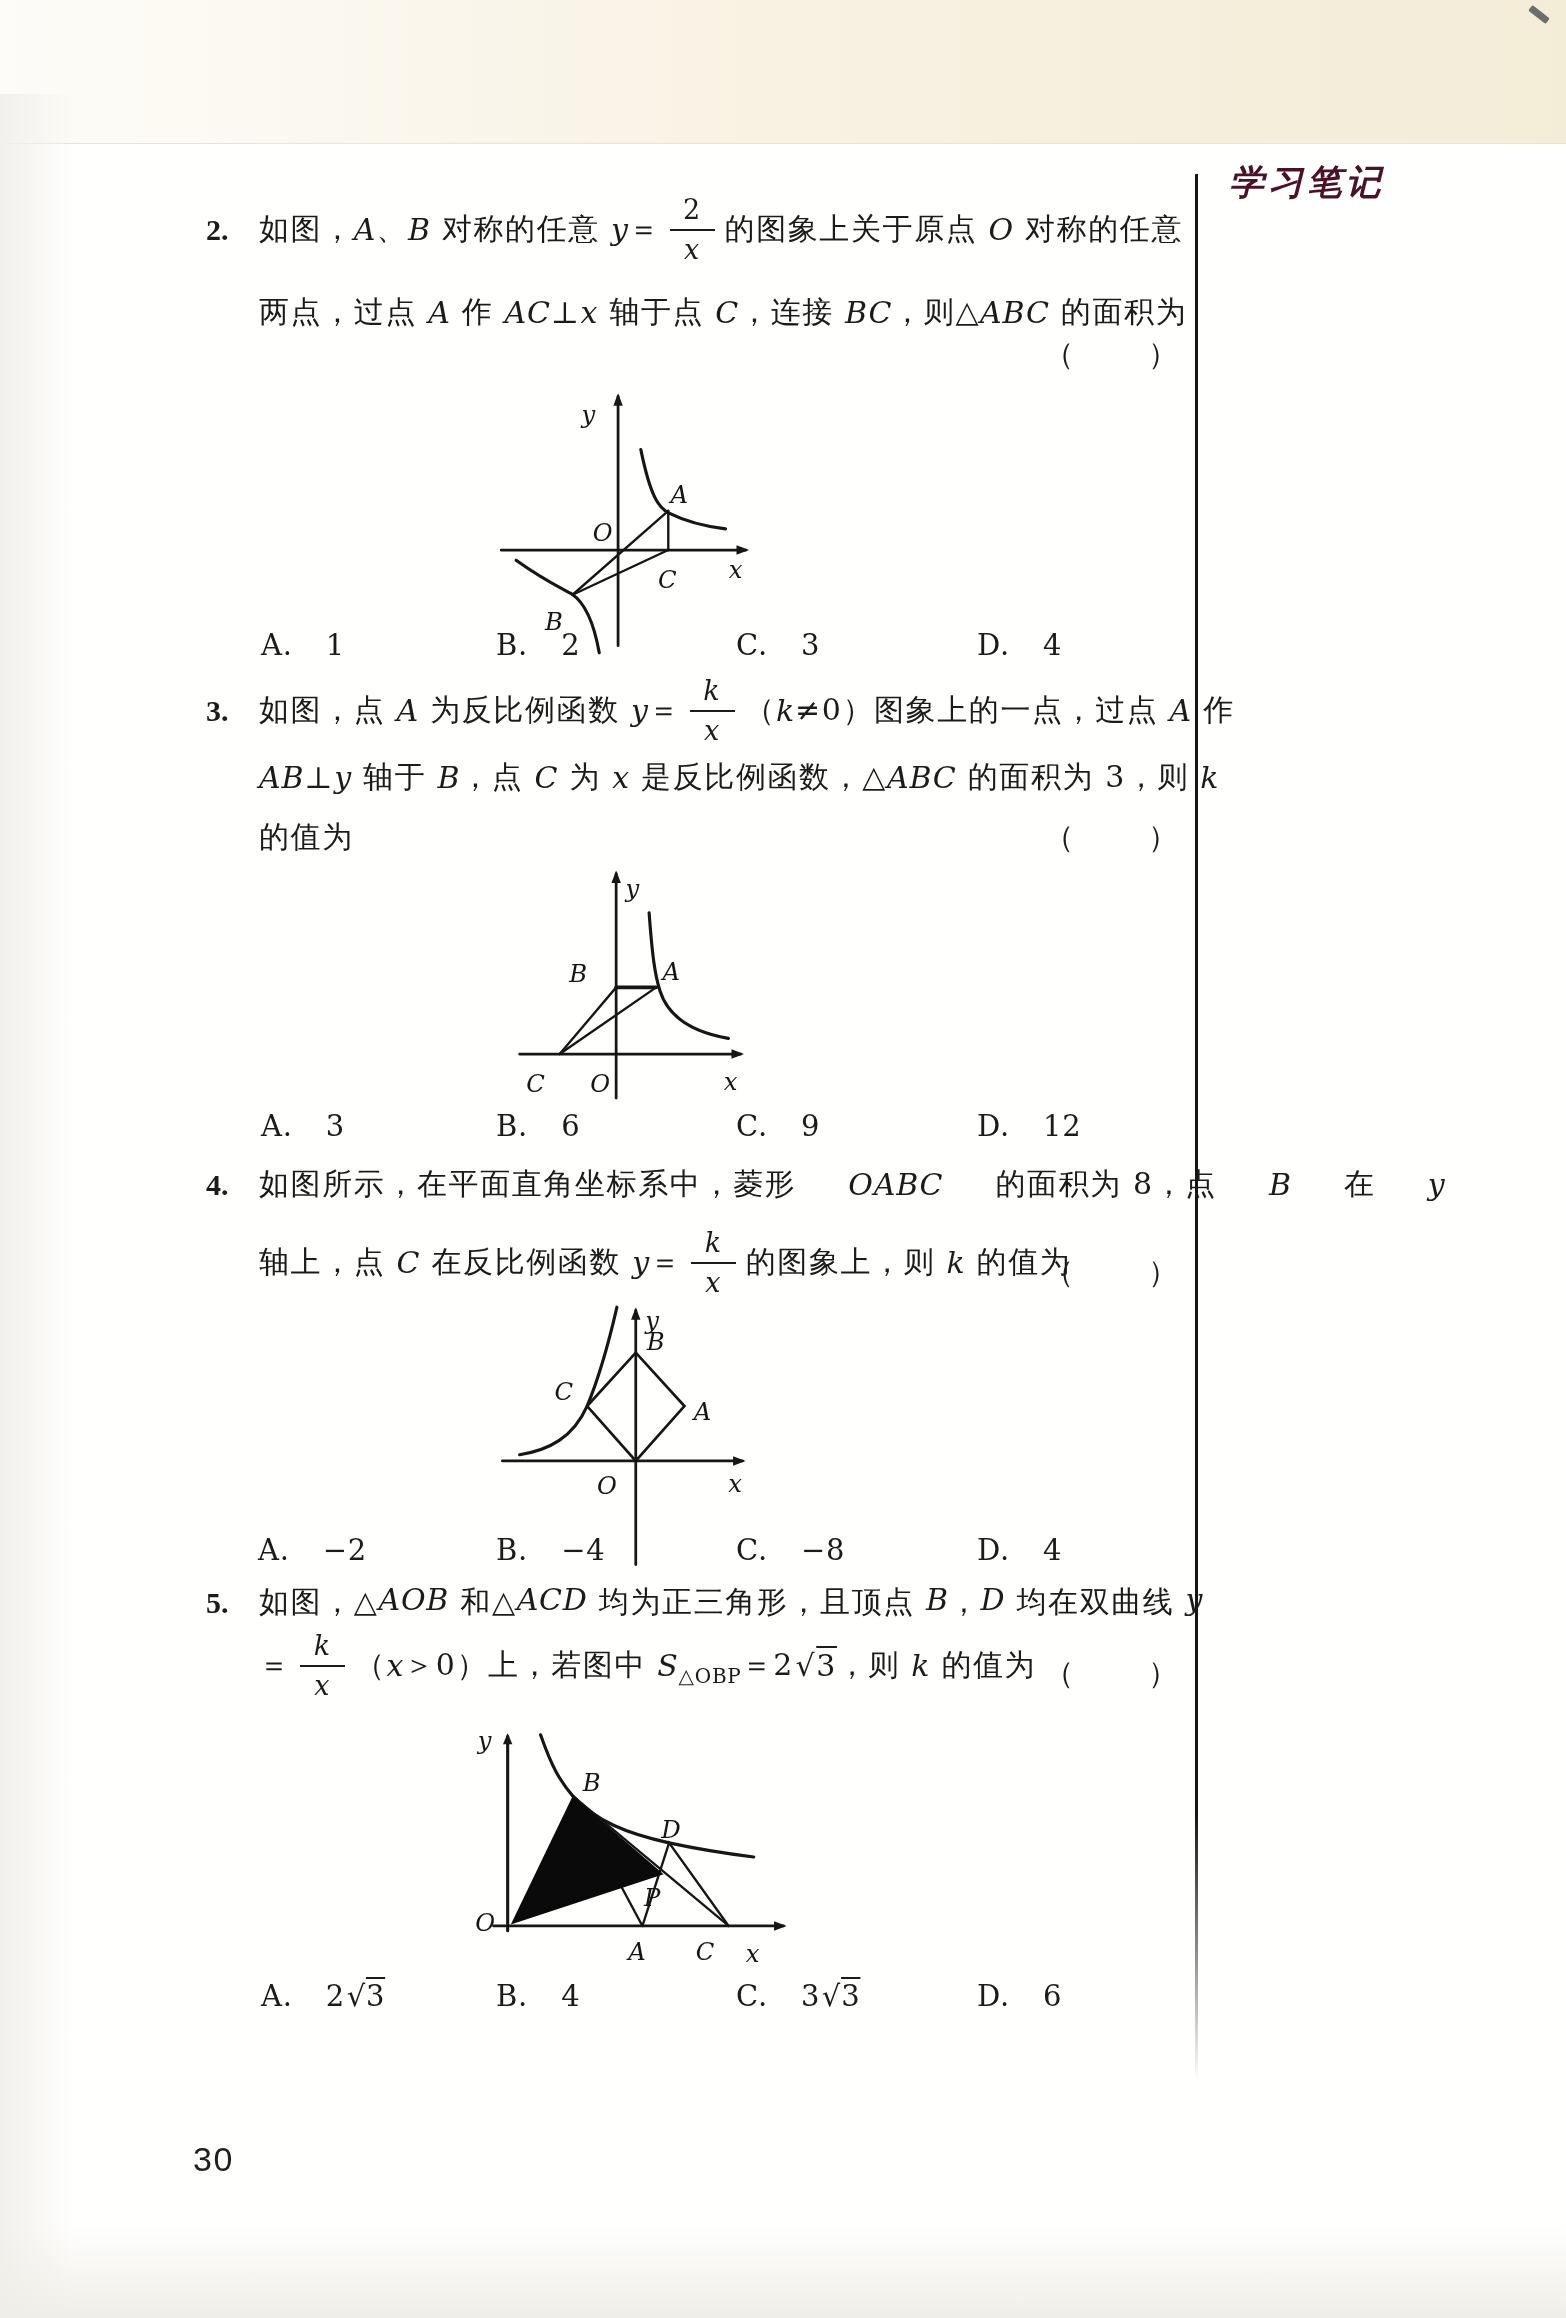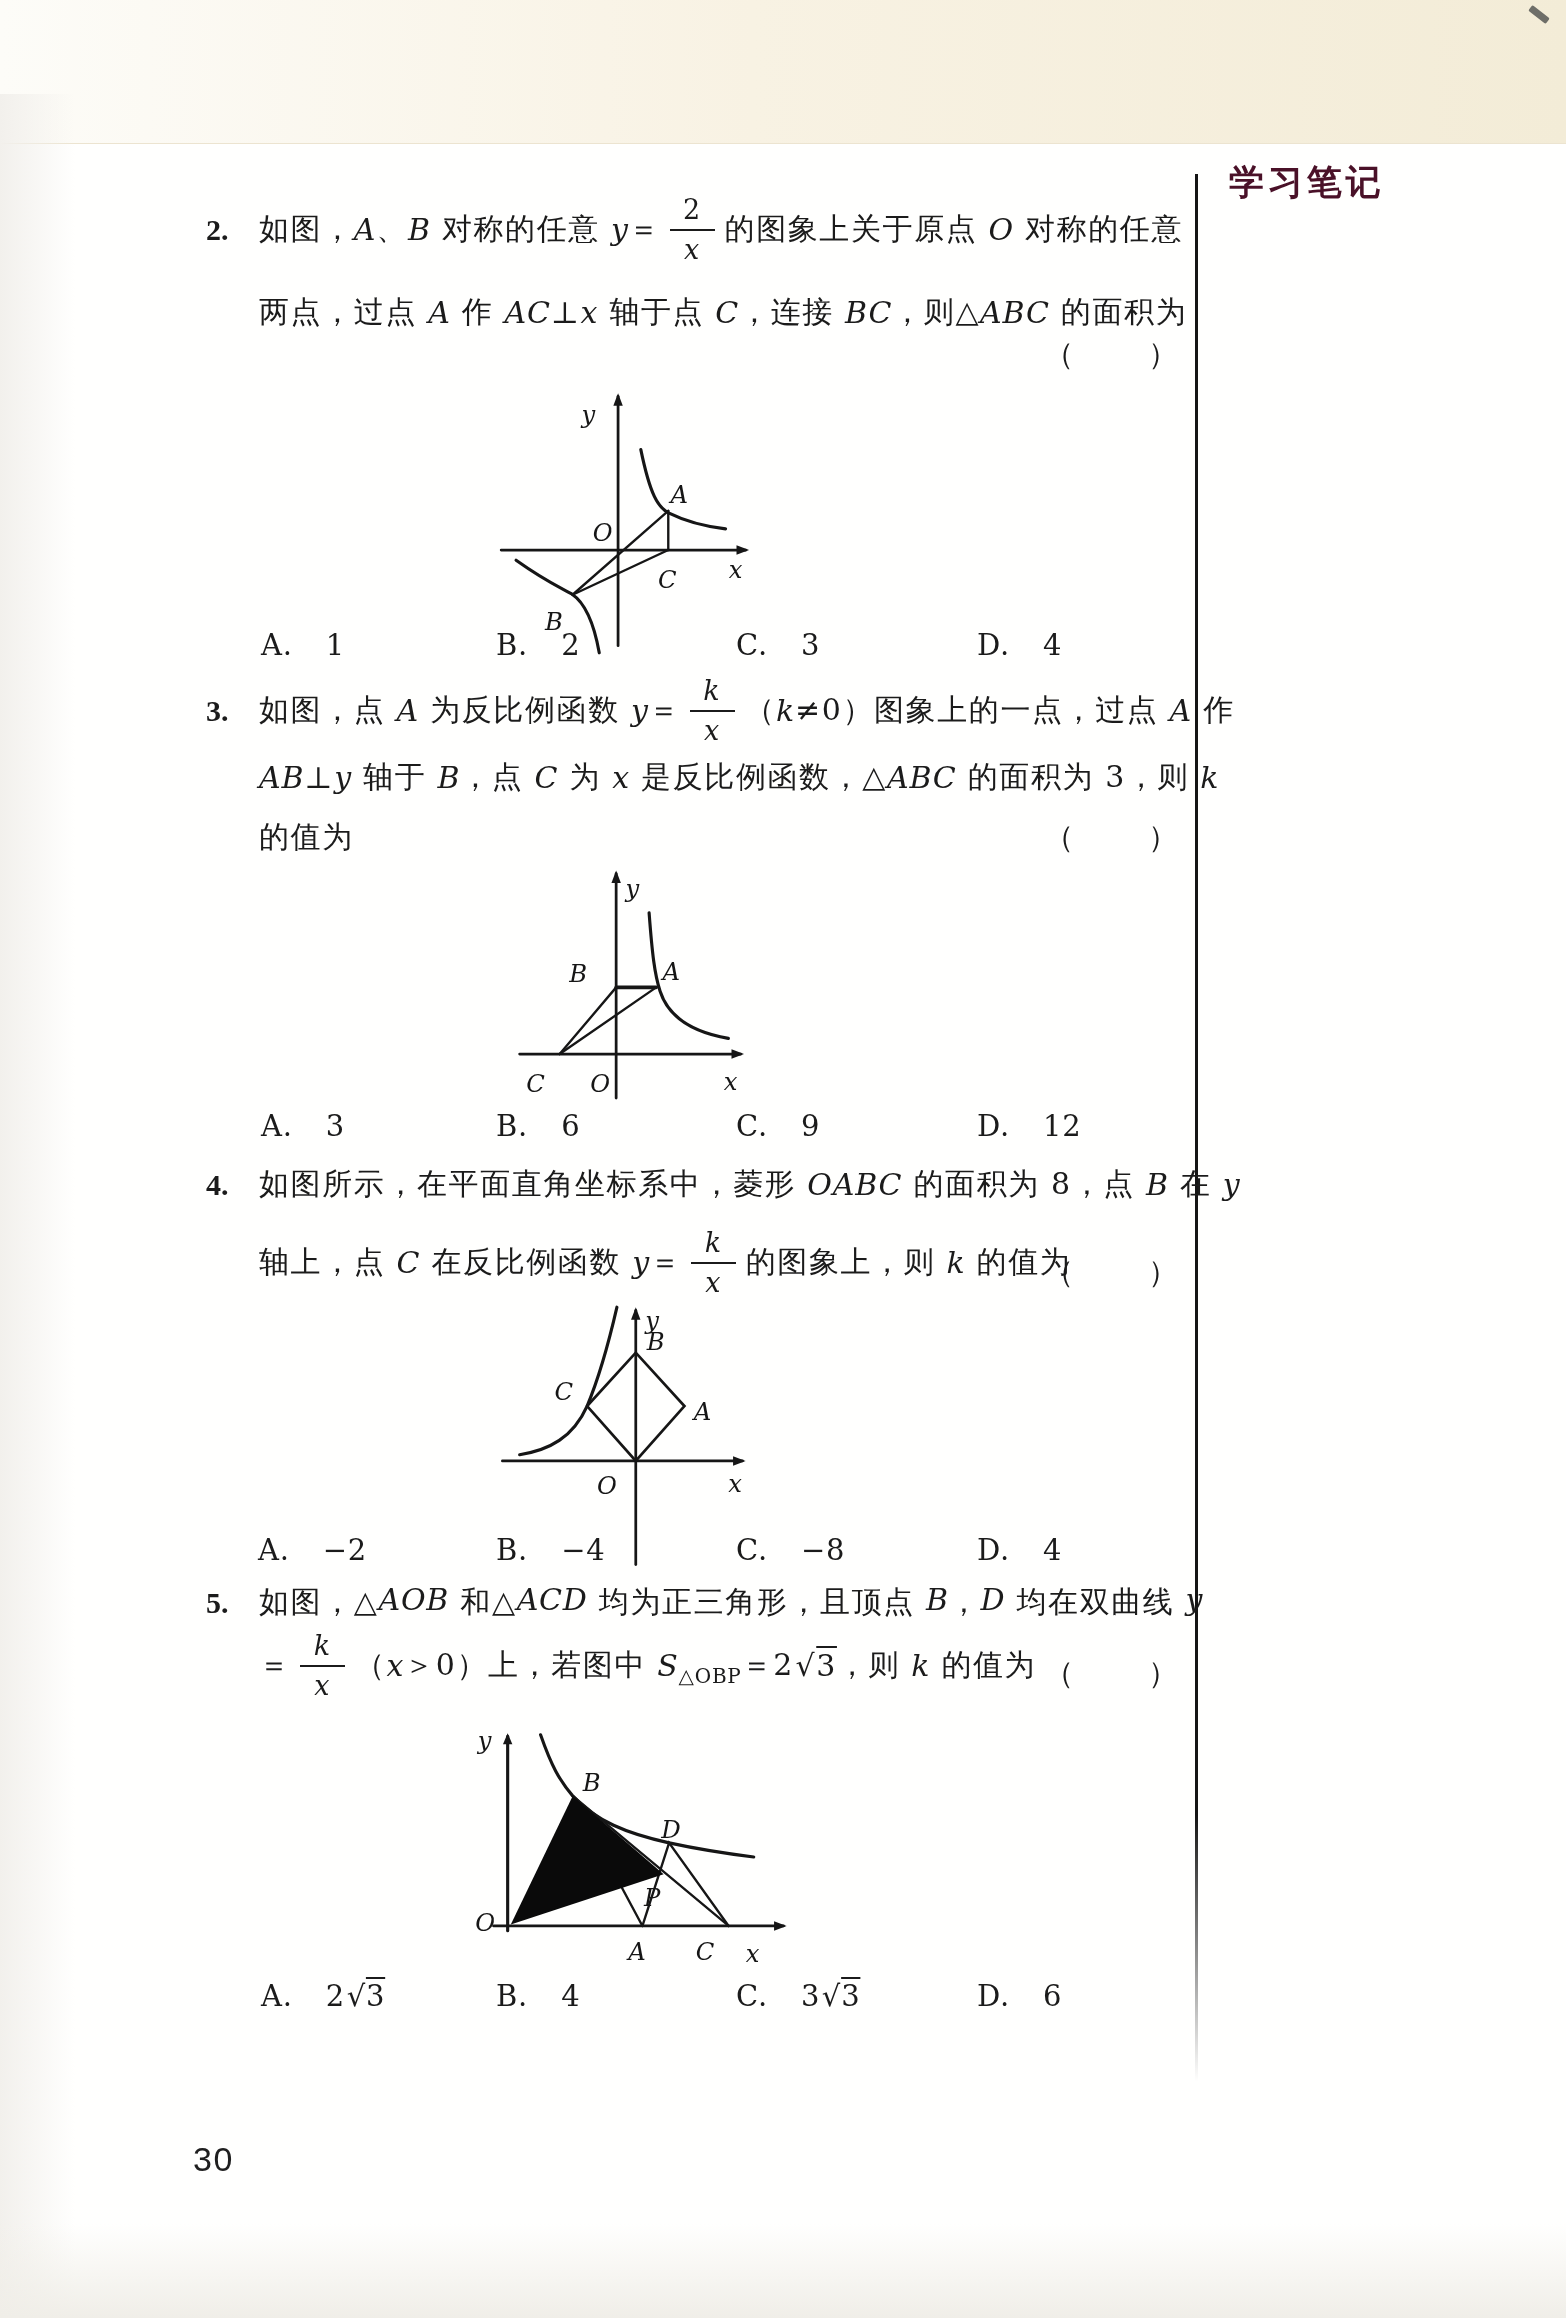--- a/index.html
+++ b/index.html
@@ -10,21 +10,21 @@
         border-bottom:0.8px solid #ece4d0;}
   .left-tint{position:absolute;left:0;top:94px;width:75px;height:2224px;
         background:linear-gradient(90deg,#f2f0ec 0%,rgba(255,255,255,0) 100%);}
   .bottom-tint{position:absolute;left:0;top:2224px;width:1566px;height:94px;
         background:linear-gradient(180deg,rgba(255,255,255,0) 0%,#f0eee8 100%);}
   .corner-mark{position:absolute;left:1528px;top:11px;width:22px;height:7px;background:#6e6e68;
         transform:rotate(38deg);border-radius:1.6px;}
   .vrule{position:absolute;left:1195px;top:174px;width:3.1px;height:1908px;
         background:linear-gradient(180deg,#151515 0%,#151515 86%,rgba(21,21,21,0) 100%);}
   .note-header{position:absolute;left:1229px;top:159px;font-size:35px;font-weight:bold;
-        color:#4a1128;letter-spacing:3.9px;font-family:"DejaVu Sans",sans-serif;white-space:pre;}
+        color:#4a1128;letter-spacing:3.9px;font-family:"DejaVu Sans",sans-serif;white-space:pre;font-style:italic;}
   .page-number{position:absolute;left:193px;top:2140px;font-size:34px;letter-spacing:1.6px;
         color:#1f1f1f;font-family:"Liberation Sans",sans-serif;}
   .line{position:absolute;display:flex;align-items:center;font-size:30px;letter-spacing:1.6px;
         white-space:pre;color:#1b1b1b;}
   .qnum{font-weight:bold;width:53px;letter-spacing:0;flex:none;font-family:"Liberation Serif",serif;}
   .s-it{font-style:italic;font-family:"DejaVu Serif",serif;letter-spacing:0.8px;}
   .s-sub{font-size:20px;position:relative;top:10.2px;letter-spacing:0.8px;}
   .s-ov{text-decoration:overline;text-decoration-thickness:1.6px;}
   .s-rt{margin-left:1.6px;}
   .frac{display:inline-flex;flex-direction:column;align-items:center;line-height:1;margin:0 9.4px;flex:none;}
@@ -145,21 +145,21 @@
     <span>C.</span>
     <span><span>9</span></span>
   </div>
   <div class="choice" style="left:977px;top:1109px;">
     <span>D.</span>
     <span><span>12</span></span>
   </div>
 
   <div class="line" style="left:206px;top:1164px;">
     <span class="qnum">4.</span>
-    <span style="display:flex;align-items:center;white-space:pre;"><span>如图所示，在平面直角坐标系中，菱形 </span><span class="s-it">OABC</span><span> 的面积为 8，点 </span><span class="s-it">B</span><span> 在 </span><span class="s-it">y</span></span>
+    <span style="display:flex;align-items:center;white-space:pre;gap:41px;"><span>如图所示，在平面直角坐标系中，菱形 </span><span class="s-it">OABC</span><span> 的面积为 8，点 </span><span class="s-it">B</span><span> 在 </span><span class="s-it">y</span></span>
   </div>
   <div class="line" style="left:259px;top:1229px;">
     <span style="display:flex;align-items:center;white-space:pre;"><span>轴上，点 </span><span class="s-it">C</span><span> 在反比例函数 </span><span class="s-it">y</span><span>＝</span></span>
     <span class="frac">
       <span class="fr-n fr-it">k</span>
       <span class="fr-d fr-it">x</span>
     </span>
     <span style="display:flex;align-items:center;white-space:pre;"><span>的图象上，则 </span><span class="s-it">k</span><span> 的值为</span></span>
   </div>
   <div class="bracket" style="left:1044px;top:1252px;">（　　）</div>

